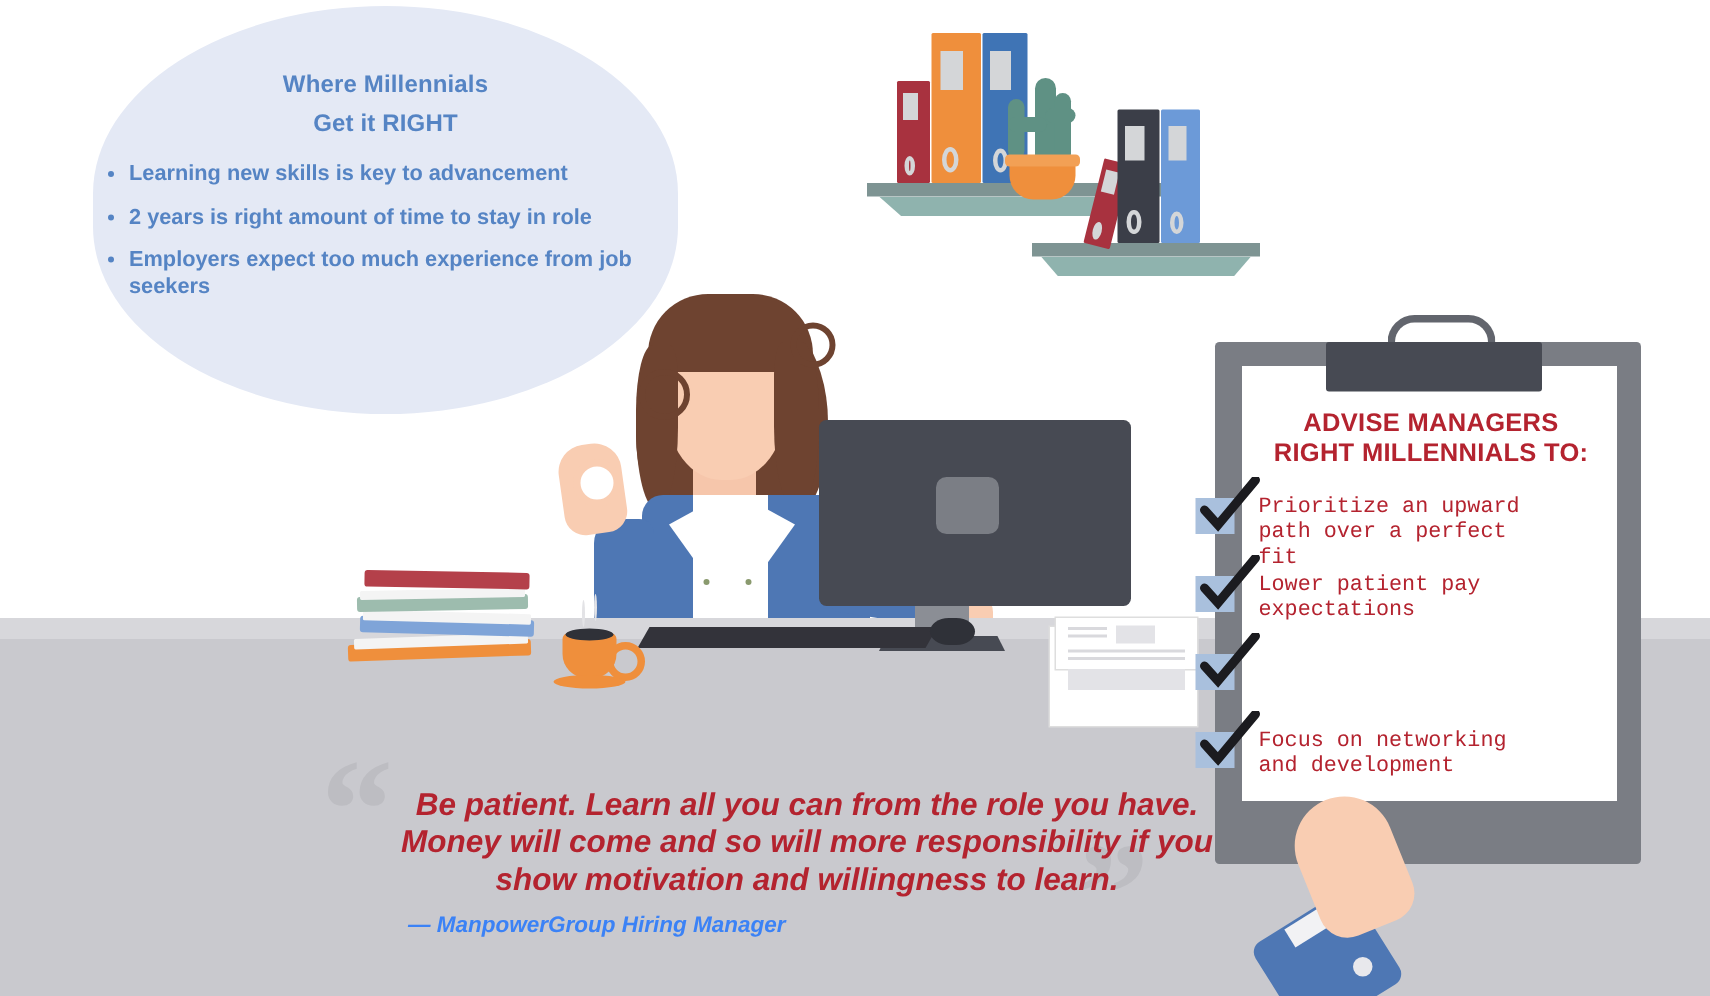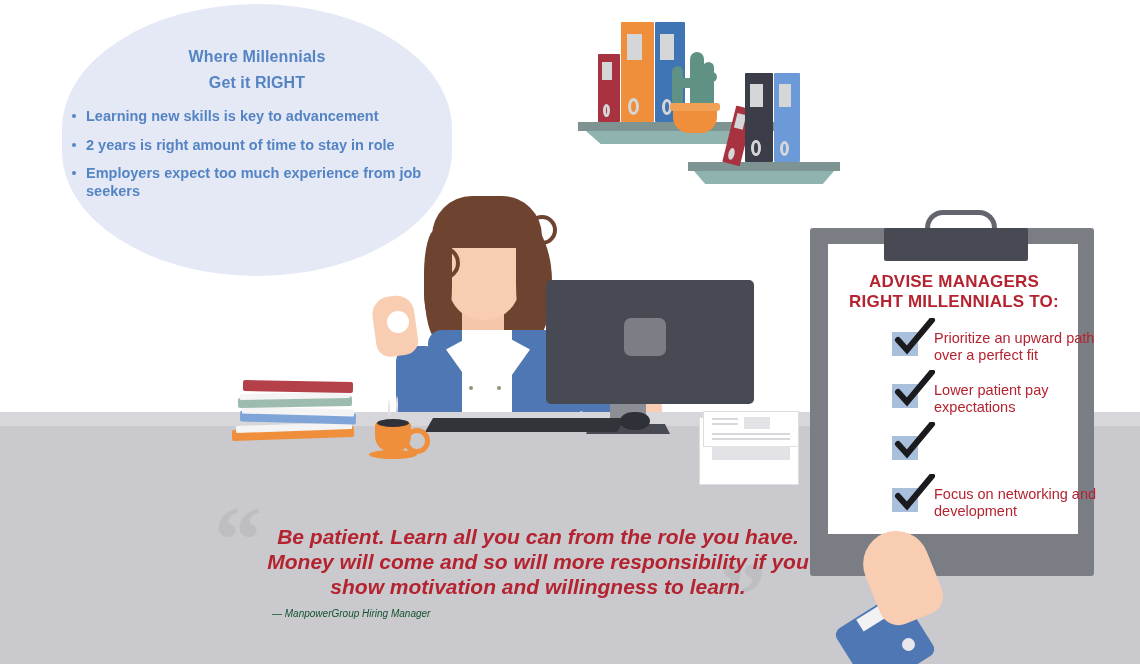--- a/index.html
+++ b/index.html
@@ -90,21 +90,21 @@
   
   .clipboard{position:absolute;left:810px;top:228px;width:284px;height:348px;background:#7a7d84;border-radius:3px;}
   .clipboard-sheet{position:absolute;left:828px;top:244px;width:250px;height:290px;background:#ffffff;}
   .clip-body{position:absolute;left:884px;top:228px;width:144px;height:33px;background:#474a53;border-radius:2px;}
   .clip-handle{position:absolute;left:925px;top:210px;width:62px;height:34px;
     border:5px solid #62656d;border-bottom:none;border-radius:18px 18px 0 0;background:transparent;}
   .cb-title{
     position:absolute;left:840px;top:272px;width:228px;text-align:center;
     color:#b4232f;font-weight:bold;font-size:17px;line-height:20px;letter-spacing:.2px;
   }
-  .cb-list{position:absolute;left:888px;top:330px;width:236px;}
+  .cb-list{position:absolute;left:793px;top:330px;width:236px;font-family:Liberation Mono, monospace;}
   .cb-item{position:relative;min-height:38px;margin-bottom:14px;}
   .cb-box{position:absolute;left:4px;top:2px;width:26px;height:24px;background:#a9c0dd;}
   .cb-check{position:absolute;left:4px;top:-12px;width:44px;height:40px;}
   .cb-text{position:absolute;left:46px;top:0;width:190px;color:#b4232f;font-size:14.5px;line-height:17px;}
 
   
   .hold-sleeve{position:absolute;background:#4e77b4;}
   .hold-cuff{position:absolute;background:#f2f2f4;}
   .hold-hand{position:absolute;background:#f9cdb2;}
   .sleeve-btn{position:absolute;width:13px;height:13px;border-radius:50%;background:#e8e8ec;}
@@ -112,21 +112,21 @@
   
   .quote-mark{position:absolute;color:#bdbdc2;font-size:96px;line-height:1;font-weight:bold;font-family:"Liberation Serif", serif;}
   .qm-open{left:214px;top:492px;}
   .qm-close{left:718px;top:548px;}
   .quote-text{
     position:absolute;left:258px;top:524px;width:560px;
     color:#b4232f;font-style:italic;font-weight:bold;font-size:21px;line-height:25px;text-align:center;
   }
   .quote-attr{
     position:absolute;left:272px;top:608px;width:540px;
-    color:#14532d;font-style:italic;font-weight:normal;font-size:10px;
+    color:#3b82f6;font-style:italic;font-weight:bold;font-size:15px;
   }
 </style>
 </head>
 <body>
 
 <div id="stage">
 
   <div class="bg-top"></div>
   <div class="bg-floor"></div>
 

